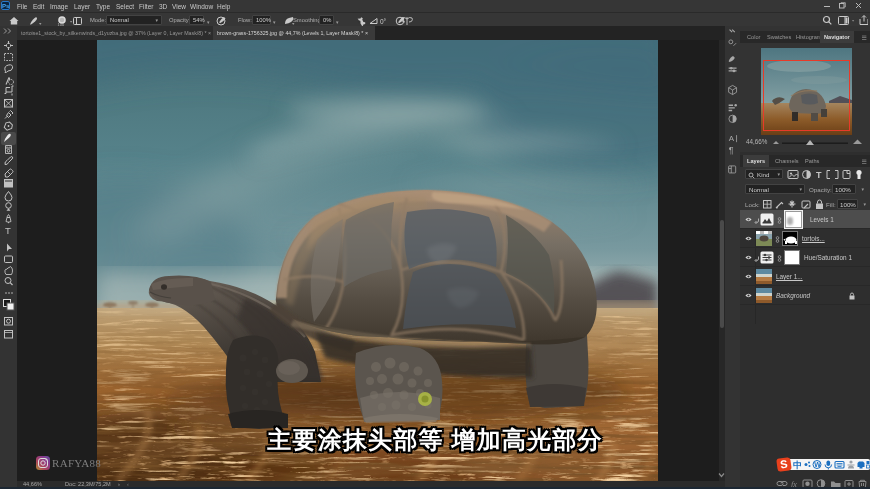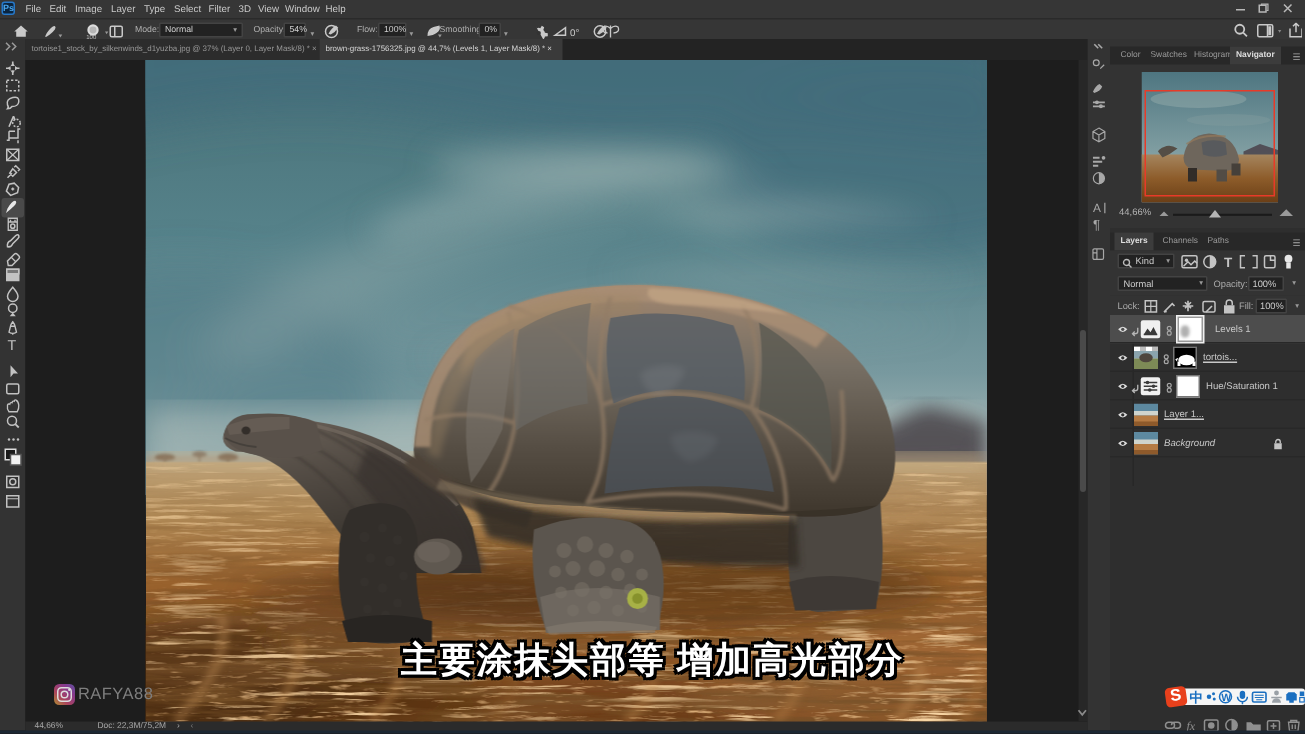--- a/index.html
+++ b/index.html
@@ -471,21 +471,21 @@
           <stop offset="0.35" stop-color="#c44a68"></stop>
           <stop offset="0.7" stop-color="#9c3fa0"></stop>
           <stop offset="1" stop-color="#6a5ab8"></stop>
 </linearGradient>
       </defs>
 <rect width="14" height="14" rx="3.5" fill="url(#ig)" opacity="0.85"></rect>
 <rect x="2.5" y="2.5" width="9" height="9" rx="2.5" fill="none" stroke="#ddd" stroke-width="1"></rect>
 <circle cx="7" cy="7" r="2.2" fill="none" stroke="#ddd" stroke-width="1"></circle>
 <circle cx="10.2" cy="3.8" r="0.8" fill="#ddd"></circle>
 </svg>
-<span style="position:absolute;left:16px;top:1px;">RAFYA88</span>
+<span style="position:absolute;left:16px;top:1px;font-family:Liberation Serif, serif;">RAFYA88</span>
 </div>
 <div class="abs" id="vscroll"></div>
 <div class="abs" id="vthumb"></div>
 <svg class="abs" style="left:717px;top:471px;" width="9" height="8" viewBox="0 0 9 8">
     <path d="M2,2.5 l2.5,3 l2.5,-3" fill="none" stroke="#8a8a8a" stroke-width="1.2"></path>
   </svg>
 <div class="abs" id="statusbar">
   <span style="position:absolute;left:6px;">44,66%</span>
   <span style="position:absolute;left:48px;">Doc: 22,3M/75,2M</span>
   <span style="position:absolute;left:101px;">›</span>

